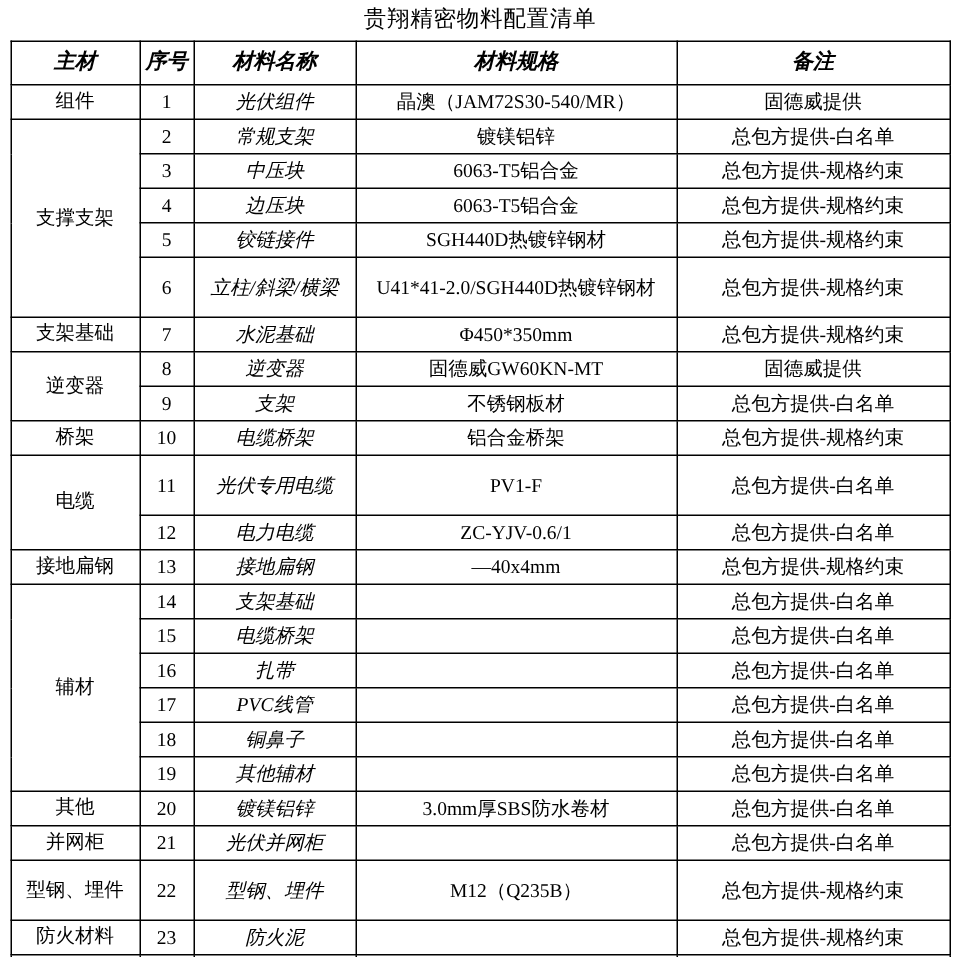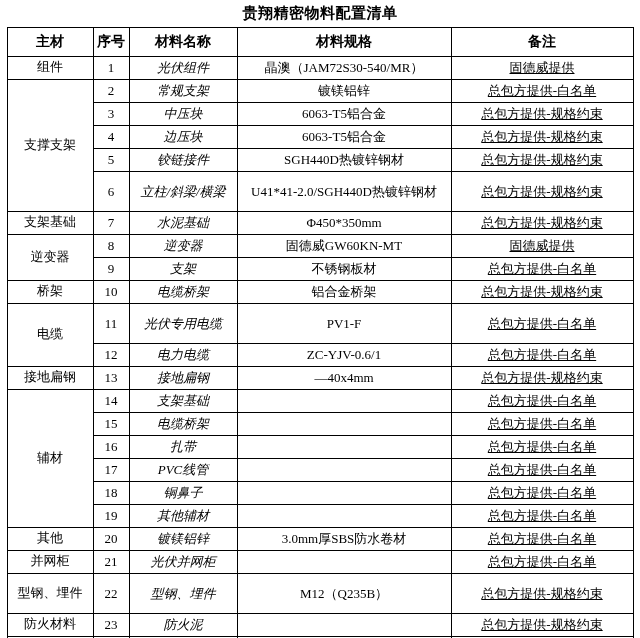--- a/index.html
+++ b/index.html
@@ -15,21 +15,21 @@
     overflow: hidden;
   }
   .doc {
     width: 640px;
     box-sizing: border-box;
     padding: 0;
   }
   .doc-title {
     text-align: center;
     font-size: 15px;
-    font-weight: bold;
+    font-weight: normal;
     line-height: 22px;
     padding: 2px 0 3px 0;
     letter-spacing: 0.5px;
   }
   table.bom {
     border-collapse: collapse;
     width: 626px;
     margin: 0 auto;
     table-layout: fixed;
   }
@@ -40,31 +40,32 @@
     font-size: 13px;
     line-height: 16px;
     padding: 2px 2px;
     word-wrap: break-word;
     font-weight: normal;
   }
   table.bom thead th {
     font-weight: bold;
     font-size: 14px;
     height: 24px;
+    font-style: italic;
   }
   .col-cat { width: 86px; }
   .col-no  { width: 36px; }
   .col-name { width: 108px; }
   .col-spec { width: 214px; }
   .col-note { width: 182px; }
   td.cell-cat { font-size: 13px; font-family: Liberation Mono, monospace; }
   td.cell-no { font-size: 13px; }
   td.cell-name { font-size: 13px; font-style: italic; }
   td.cell-spec { font-size: 13px; }
-  td.cell-note { font-size: 13px; text-decoration: underline; }
+  td.cell-note { font-size: 13px; }
   tr.row { height: 23px; }
   tr.row-tall { height: 40px; }
 </style>
 </head>
 <body>
 
 <div class="doc">
   <div class="doc-title">贵翔精密物料配置清单</div>
 
   <table class="bom">

